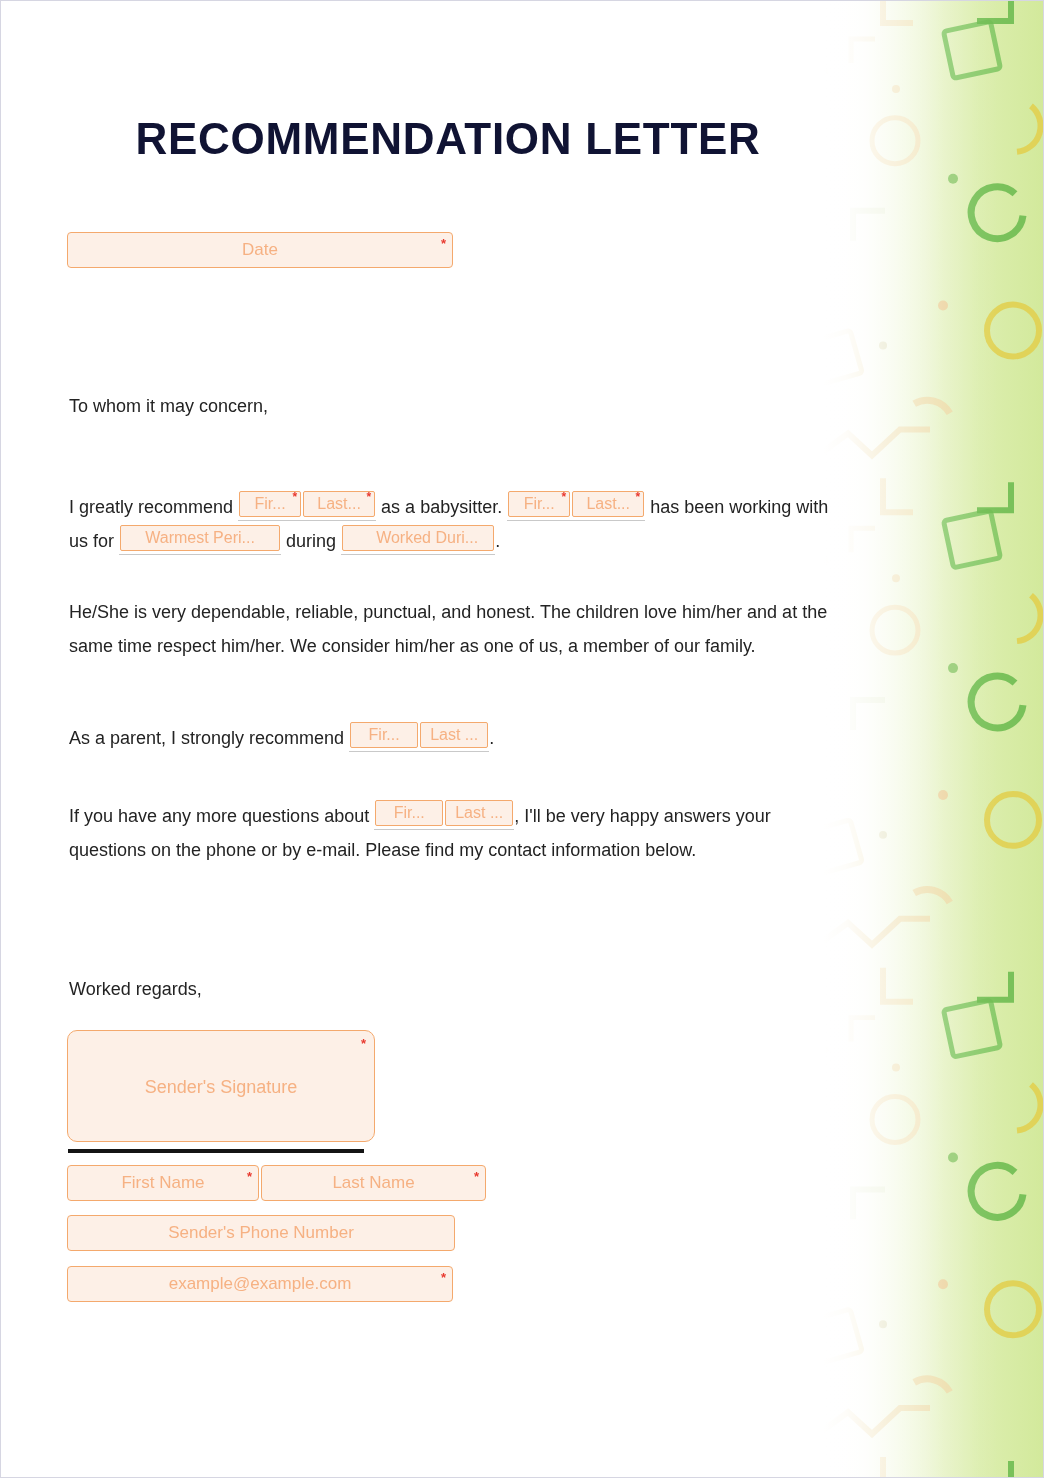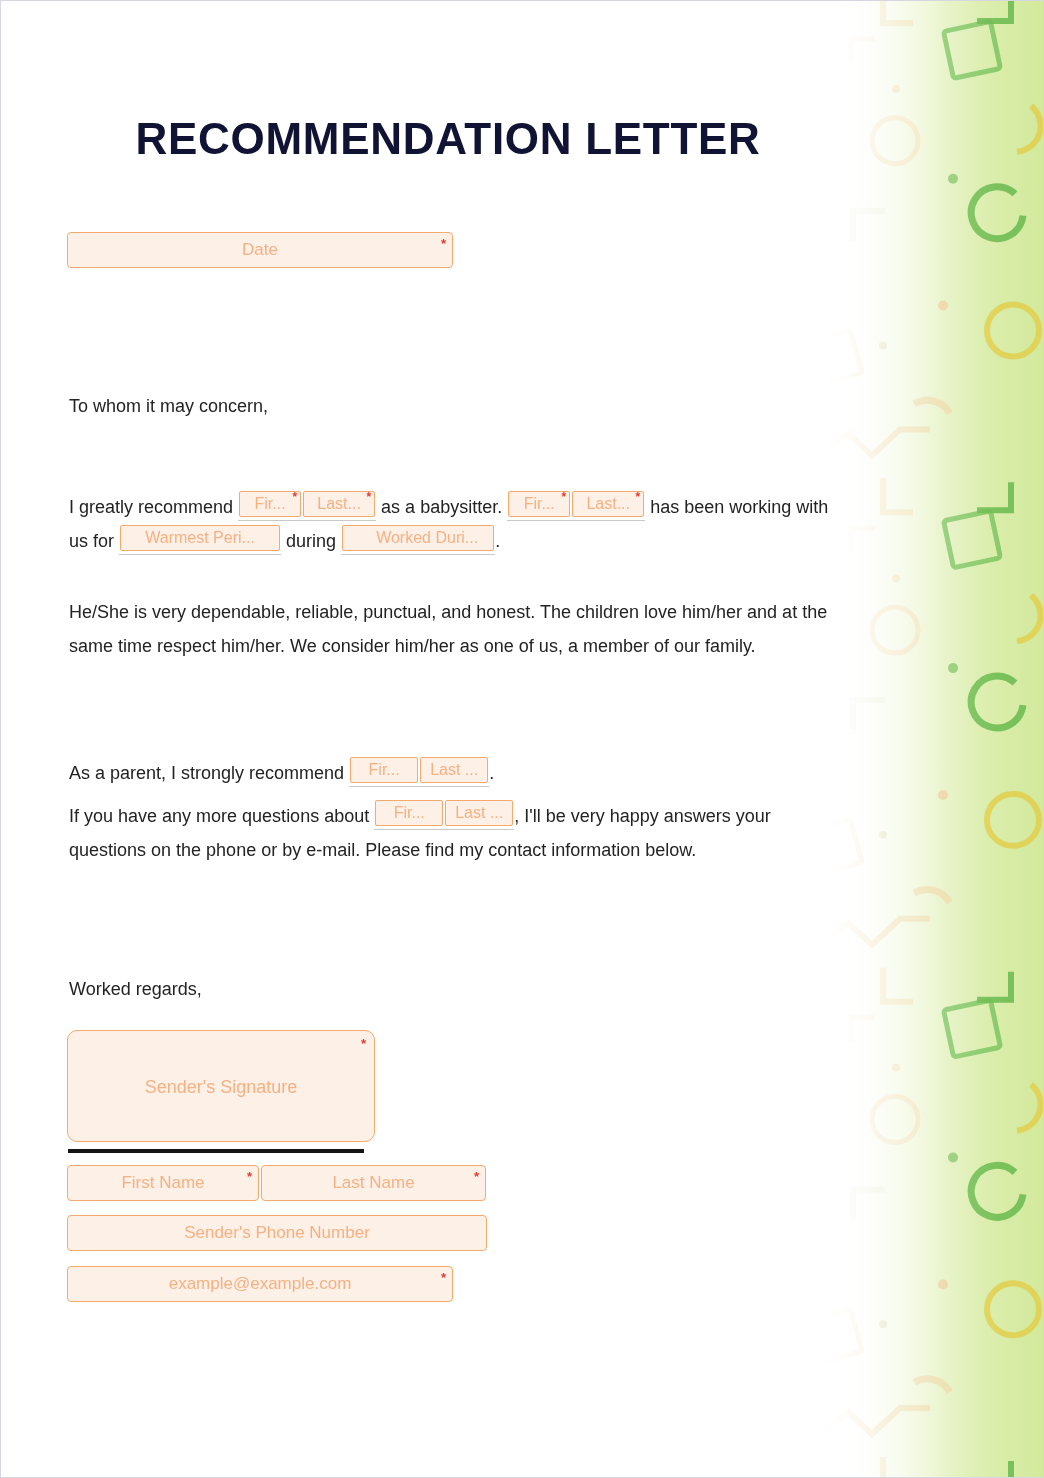--- a/index.html
+++ b/index.html
@@ -99,21 +99,21 @@
     height: 36px;
     line-height: 34px;
     font-size: 17px;
     border-radius: 4px;
   }
   .block-fld .req { top: 4px; right: 6px; }
 
   #date-field   { left: 66px; top: 231px;  width: 386px; }
   #first-name   { left: 66px; top: 1164px; width: 192px; }
   #last-name    { left: 260px; top: 1164px; width: 225px; }
-  #phone-field  { left: 66px; top: 1214px; width: 420px; }
+  #phone-field  { left: 66px; top: 1214px; width: 388px; }
   #email-field  { left: 66px; top: 1265px; width: 386px; }
 
   
   #signature-field {
     position: absolute;
     left: 66px;
     top: 1029px;
     width: 308px;
     height: 112px;
     line-height: 112px;
@@ -135,21 +135,21 @@
     position: absolute;
     left: 68px;
     font-size: 18px;
     line-height: 34px;
     color: #232323;
     width: 770px;
   }
   #p-salutation { top: 388px; }
   #p-intro      { top: 489px; width: 760px; }
   #p-deps       { top: 594px; width: 768px; }
-  #p-parent     { top: 755px; }
+  #p-parent     { top: 720px; }
   #p-questions  { top: 798px; width: 710px; }
   #p-regards    { top: 971px; }
 
   
   .inline-fld {
     height: 26px;
     line-height: 24px;
     font-size: 16px;
     border-radius: 2px;
     padding: 0 6px;

